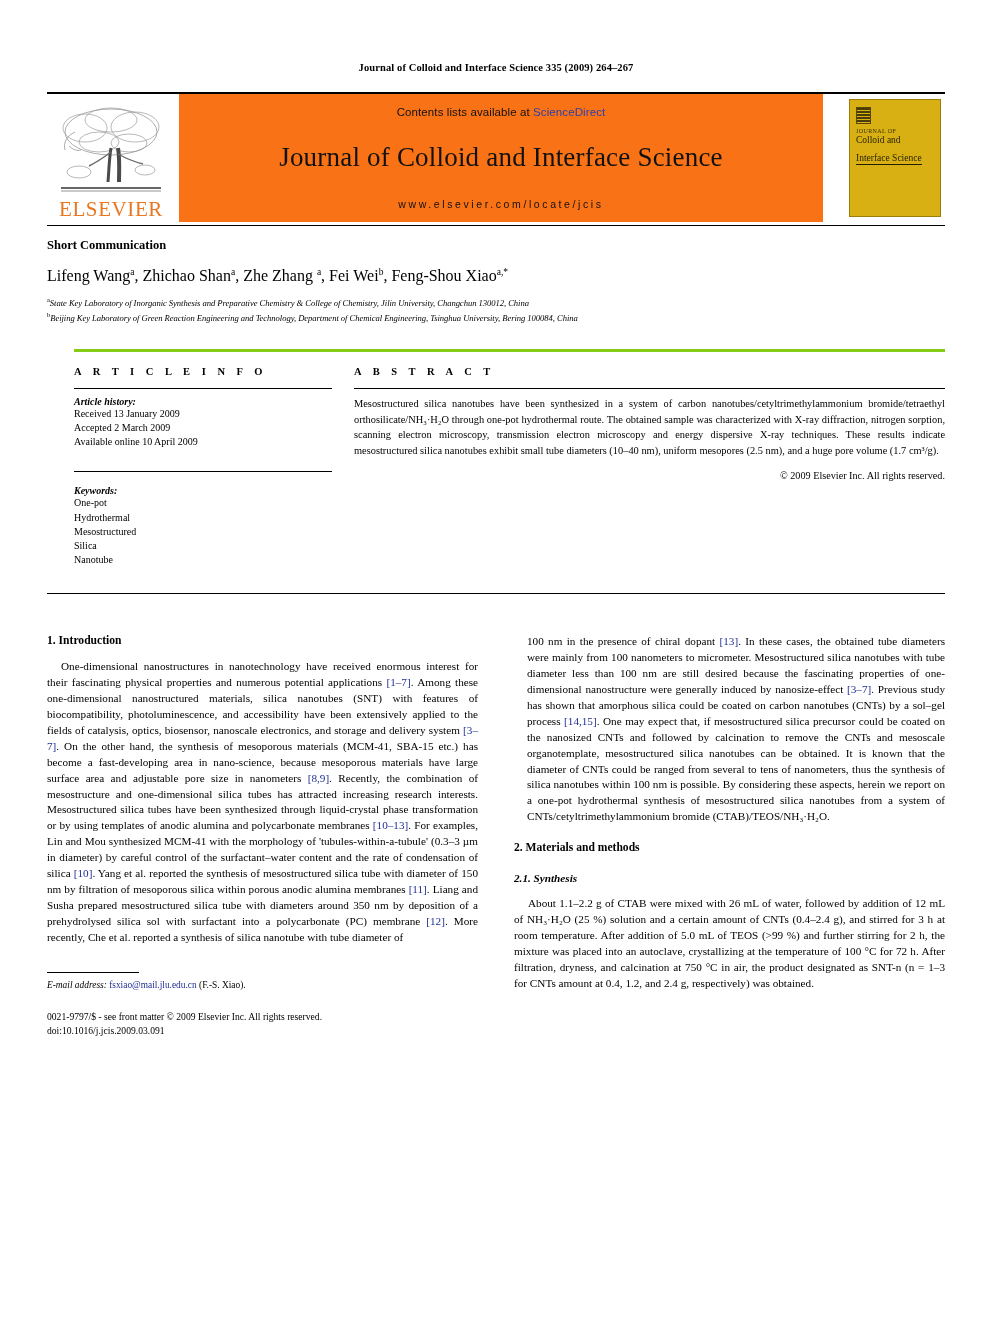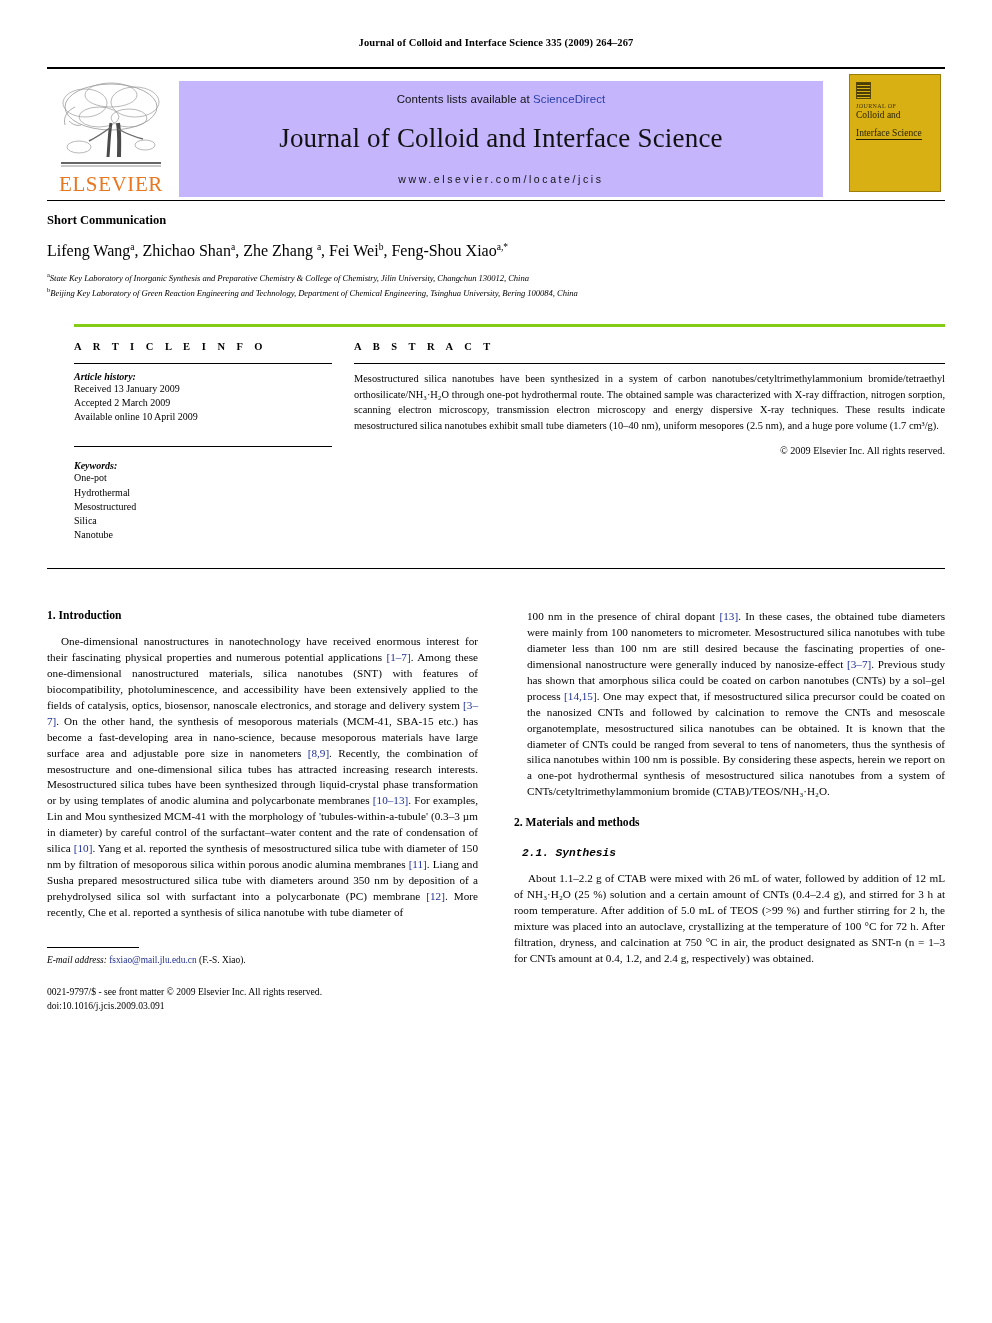--- a/index.html
+++ b/index.html
@@ -16,21 +16,21 @@
     box-sizing:border-box;
     padding:0 47px;
   }
 
   
   .running-head{
     text-align:center;
     font-size:10.5px;
     font-weight:bold;
     letter-spacing:.1px;
-    padding-top:37px;
+    padding-top:62px;
     height:16px;
   }
 
   
   .masthead{
     margin-top:14px;
     border-top:2.5px solid #000;
     padding-top:0;
     display:flex;
     align-items:stretch;
@@ -50,29 +50,28 @@
   .elsevier-word{
     color:#E87722;
     font-family:"Liberation Serif", serif;
     font-size:21px;
     letter-spacing:.6px;
     line-height:1;
     margin-top:1px;
   }
   .banner{
     flex:1 1 auto;
-    background:#c4b5fd;
+    background:#f97316;
     display:flex;
     flex-direction:column;
     align-items:center;
     justify-content:space-between;
     padding:12px 0 12px 0;
     box-sizing:border-box;
     margin-left:4px;
-    margin-top:12px;
   }
   .banner-top{
     font-family:"Liberation Sans", sans-serif;
     font-size:11.5px;
     color:#111;
     letter-spacing:.1px;
   }
   .banner-top .sd{color:#2b3ea8;}
   .banner-title{
     font-family:"Liberation Serif", serif;
@@ -190,21 +189,21 @@
     margin-top:40px;
     display:flex;
     gap:36px;
   }
   .bcol{flex:1 1 0;position:relative;}
   h2.sec{
     font-size:11.6px;font-weight:bold;margin:0 0 12px 0;
   }
   h2.sec.gap{margin-top:16px;}
   h3.subsec{
-    font-size:11.2px;font-weight:bold;font-style:italic;margin:18px 0 12px 8px;font-family:Liberation Mono, monospace;
+    font-size:11.2px;font-weight:bold;font-style:italic;margin:18px 0 12px 0;
   }
   p.para{
     margin:0 0 0 0;
     font-size:11.2px;
     line-height:1.42;
     text-align:justify;
     text-indent:14px;
     hyphens:none;
   }
   p.para.cont{text-indent:0;margin-left:13px;}

